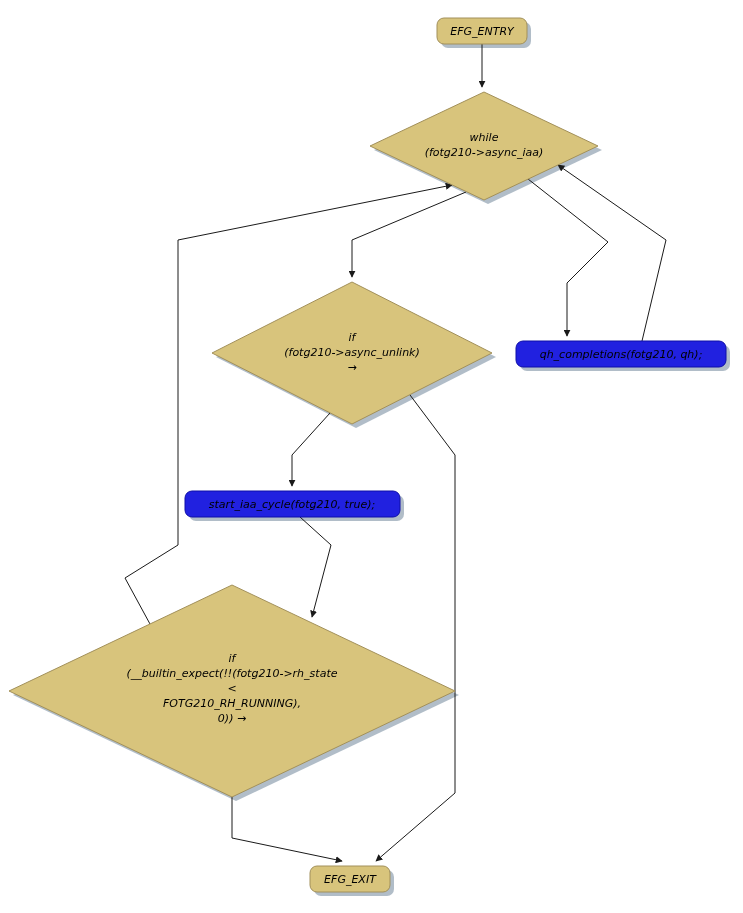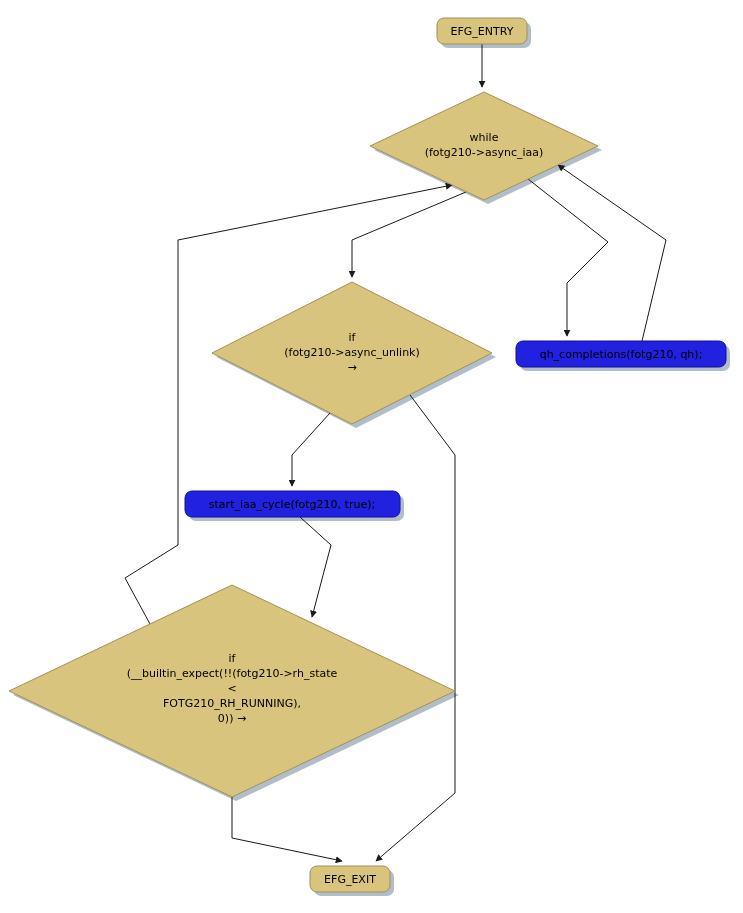--- a/index.html
+++ b/index.html
@@ -7,20 +7,21 @@
     padding: 0;
     background: #ffffff;
     font-family: "DejaVu Sans", "Liberation Sans", sans-serif;
   }
   .canvas {
     position: relative;
     width: 743px;
     height: 913px;
     background: #ffffff;
     overflow: hidden;
+    font-style: italic;
   }
   svg { display: block; }
   .shadow   { fill: var(--shadow, #a8b6c2); stroke: none; opacity: 0.9; }
   .node     { fill: var(--node-fill, #d8c47c); stroke: var(--node-border, #a2905a); stroke-width: 1; }
   .action   { fill: var(--action-fill, #2121e0); stroke: var(--action-border, #0e0ea8); stroke-width: 1; }
   .edge     { fill: none; stroke: var(--edge, #1a1a1a); stroke-width: 1; }
   .arrowhead { fill: var(--edge, #1a1a1a); }
   text {
     font-family: "DejaVu Sans", "Liberation Sans", sans-serif;
     font-size: 11px;

